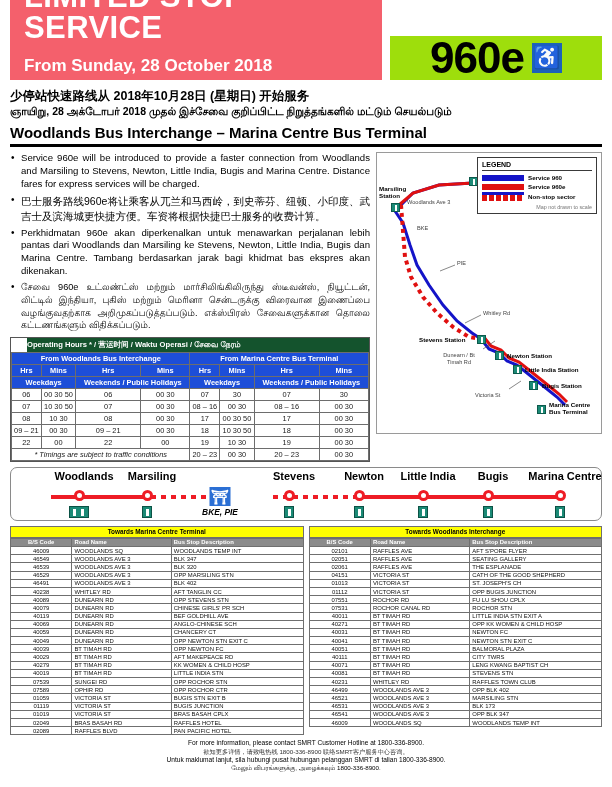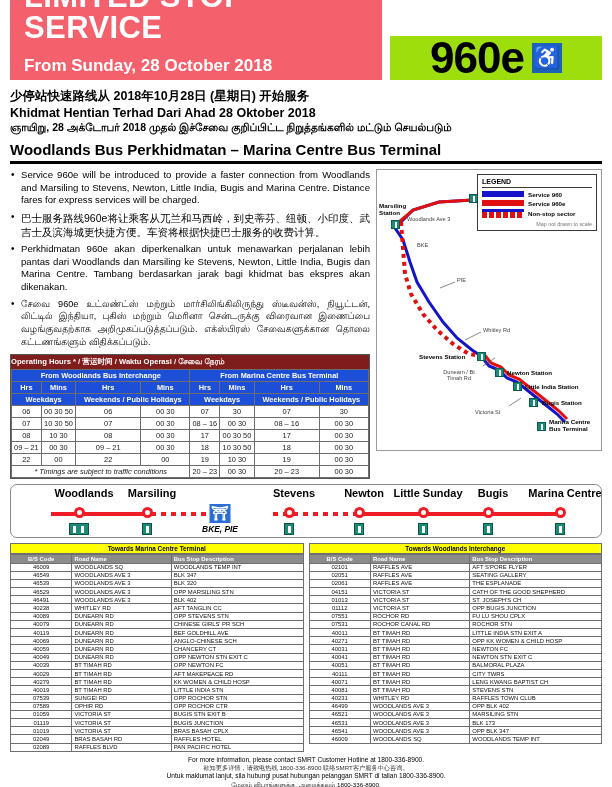--- a/index.html
+++ b/index.html
@@ -57,21 +57,21 @@
   .b-ta { font-size:9.2px; line-height:1.38; text-align:justify; }
 
   
   .opbox { margin-top:5px; border:1px solid #555; }
   table.op { border-collapse:collapse; width:100%; }
   table.op td, table.op th {
     border:1px solid #6d6d6d; text-align:center; font-size:7.4px; padding:1px 0;
     color:#1a1a1a;
   }
   table.op th { background:#1d4ed8; color:#fff; font-weight:bold; font-size:7.4px; }
-  .op-title { background:#7f1d1d; color:#fff; font-weight:bold; font-size:7.6px; padding:2px 0; }
+  .op-title { background:#14532d; color:#fff; font-weight:bold; font-size:7.6px; padding:2px 0;margin-left:16px; }
   .op-note { font-size:6.6px; font-style:italic; color:#333; }
 
   
   .mapbox { border:1px solid #9a9a9a; height:282px; position:relative; background:#fff; overflow:hidden; }
   .legend {
     position:absolute; right:4px; top:4px; width:120px; border:1px solid #3a3a3a;
     background:#fff; padding:3px 4px;
   }
   .legend-title { font-size:7px; font-weight:bold; border-bottom:1px solid #3a3a3a; padding-bottom:2px; margin-bottom:3px;}
   .legend-row { display:flex; align-items:center; gap:4px; margin-bottom:2px; }
@@ -167,25 +167,24 @@
       <div class="hdr-sub">From Sunday, 28 October 2018</div>
     </div>
     <div class="hdr-green">
       <div class="hdr-num">960e</div>
       <div class="wheelchair">♿</div>
     </div>
   </div>
 
   <div class="langblock">
     <div class="lang-zh">少停站快速路线从 2018年10月28日 (星期日) 开始服务</div>
-    <div class="lang-ms">Khidmat Hentian Terhad Dari Ahad 28 Oktober 2018</div>
     <div class="lang-ta">ஞாயிறு, 28 அக்டோபர் 2018 முதல் இச்சேவை குறிப்பிட்ட நிறுத்தங்களில் மட்டும் செயல்படும்</div>
   </div>
 
-  <div class="route-title">Woodlands Bus Perkhidmatan – Marina Centre Bus Terminal</div>
+  <div class="route-title">Woodlands Bus Interchange – Marina Centre Bus Terminal</div>
   <div class="rule"></div>
 
   <div class="body-cols">
 
     <div class="col-left">
       <ul class="bullets">
         <li class="b-en">Service 960e will be introduced to provide a faster connection from Woodlands and Marsiling to Stevens, Newton, Little India, Bugis and Marina Centre. Distance fares for express services will be charged.</li>
         <li class="b-zh">巴士服务路线960e将让乘客从兀兰和马西岭，到史蒂芬、纽顿、小印度、武吉士及滨海城更快捷方便。车资将根据快捷巴士服务的收费计算。</li>
         <li class="b-ms">Perkhidmatan 960e akan diperkenalkan untuk menawarkan perjalanan lebih pantas dari Woodlands dan Marsiling ke Stevens, Newton, Little India, Bugis dan Marina Centre. Tambang berdasarkan jarak bagi khidmat bas ekspres akan dikenakan.</li>
         <li class="b-ta">சேவை 960e உட்லண்ட்ஸ் மற்றும் மார்சிலிங்கிலிருந்து ஸ்டீவன்ஸ், நியூட்டன், லிட்டில் இந்தியா, புகிஸ் மற்றும் மெரினா சென்டருக்கு விரைவான இணைப்பை வழங்குவதற்காக அறிமுகப்படுத்தப்படும். எக்ஸ்பிரஸ் சேவைகளுக்கான தொலை கட்டணங்களும் விதிக்கப்படும்.</li>
@@ -360,21 +359,21 @@
 
     <div class="node" style="left:278px;"></div>
     <div class="node-lbl" style="left:278px;text-align:center;">Stevens</div>
     <div class="node-ico" style="left:278px;"></div>
 
     <div class="node" style="left:348px;"></div>
     <div class="node-lbl" style="left:348px;">Newton</div>
     <div class="node-ico" style="left:348px;"></div>
 
     <div class="node" style="left:412px;"></div>
-    <div class="node-lbl" style="left:412px;">Little Sunday</div>
+    <div class="node-lbl" style="left:412px;">Little India</div>
     <div class="node-ico" style="left:412px;"></div>
 
     <div class="node" style="left:477px;"></div>
     <div class="node-lbl" style="left:477px;">Bugis</div>
     <div class="node-ico" style="left:477px;"></div>
 
     <div class="node" style="left:549px;"></div>
     <div class="node-lbl" style="left:549px;">Marina Centre</div>
     <div class="node-ico" style="left:549px;"></div>
   </div>

